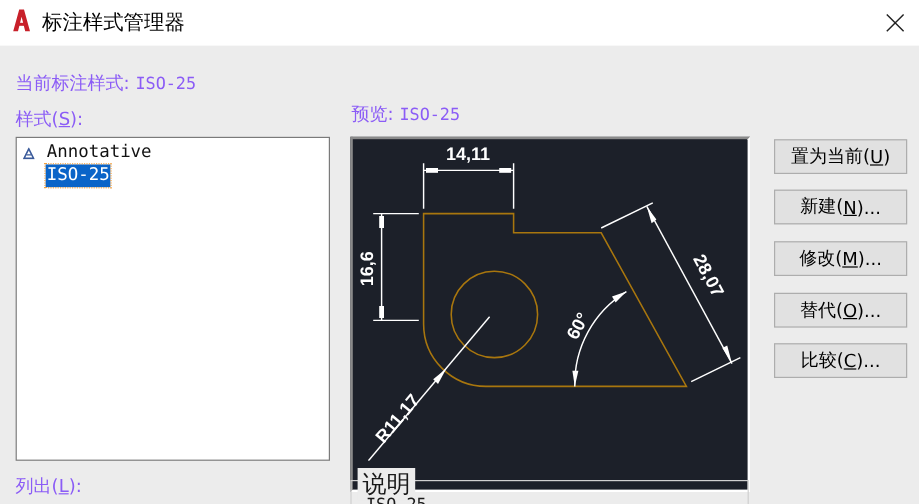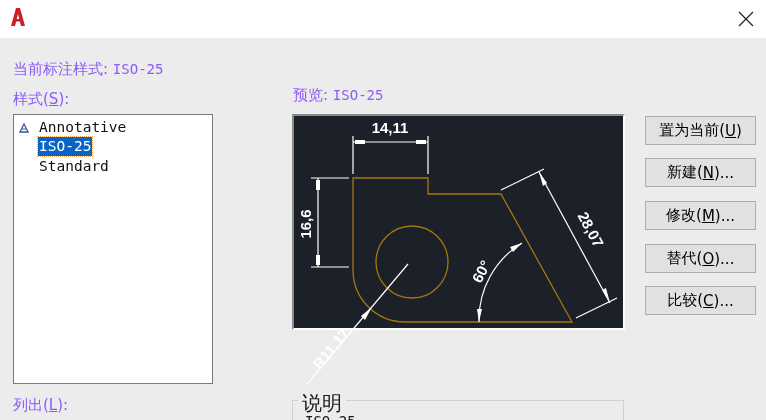--- a/index.html
+++ b/index.html
@@ -24,31 +24,31 @@
     position: absolute; left: 726px; top: 0; width: 40px; height: 38px;
     display: flex; align-items: center; justify-content: center; cursor: pointer;
   }
   .label {
     position: absolute; font-size: 15px; white-space: nowrap;
     font-family: "DejaVu Sans", sans-serif; color: #8b5cf6;
   }
   .label .mono { font-family: "DejaVu Sans Mono", monospace; font-size: 14px; }
   u { text-decoration: underline; }
   .listbox {
-    position: absolute; left: 13px; top: 114px; width: 200px; height: 270px;
+    position: absolute; left: 13px; top: 114px; width: 262px; height: 270px;
     background: #fff; border: 1px solid #7a7a7a; box-sizing: border-box;
   }
   .list-item {
     position: absolute; left: 24px; font-size: 14.5px; height: 19px; line-height: 19px;
     padding: 0 1px; font-family: "DejaVu Sans Mono", monospace; color: #111;
   }
   .list-item.selected { background: #0a64c8; color: #fff; outline: 1px dotted #f0a040; }
   .annot-icon { position: absolute; left: 5px; width: 10px; height: 10px; }
   .preview {
-    position: absolute; left: 292px; top: 114px; width: 333px; height: 216px;
+    position: absolute; left: 292px; top: 114px; width: 333px; height: 296px;
     background: #1c2029; border: 2px solid #8a8a8a; border-bottom-color: #fff; border-right-color: #fff;
     box-sizing: border-box;
   }
   .btn {
     position: absolute; left: 645px; width: 111px; height: 29px;
     background: #e1e1e1; border: 1px solid #adadad; box-sizing: border-box;
     font-size: 15px; font-family: "DejaVu Sans", sans-serif;
     display: flex; align-items: center; justify-content: center; cursor: pointer; color: #000000;
   }
   .groupbox {
@@ -62,20 +62,21 @@
   .desc-text { position: absolute; left: 305px; top: 413px; font-size: 14px; }
 </style>
 </head>
 <body>
 
 <div class="titlebar">
   <svg class="app-icon" viewBox="0 0 18 20">
     <polygon points="2,19 7,1 11,1 16,19 12,19 9,7 6,19" fill="#c8202a"></polygon>
     <rect x="6" y="12" width="7" height="2.5" fill="#c8202a"></rect>
   </svg>
+  <span class="title-text">标注样式管理器</span>
   <div class="close-btn">
     <svg width="16" height="16" viewBox="0 0 16 16">
       <path d="M1 1 L15 15 M15 1 L1 15" stroke="#222" stroke-width="1.2"></path>
     </svg>
   </div>
 </div>
 
 <div class="label" style="left:13px; top:60px;">
   <span>当前标注样式:</span> <span class="mono">ISO-25</span>
 </div>
@@ -84,21 +85,20 @@
   <span>样式(</span><u>S</u><span>):</span>
 </div>
 
 <div class="listbox">
   <svg class="annot-icon" style="top:8px;" viewBox="0 0 10 10">
     <polygon points="5,1 9,9 1,9" fill="none" stroke="#3a5a9a" stroke-width="1.3"></polygon>
     <line x1="3" y1="6" x2="7" y2="6" stroke="#3a5a9a" stroke-width="1"></line>
   </svg>
   <span class="list-item" style="top:3px;">Annotative</span>
   <span class="list-item selected" style="top:22px;">ISO-25</span>
-  <span class="list-item" style="top:42px;">Standard</span>
 </div>
 
 <div class="label" style="left:13px; top:396px;">
   <span>列出(</span><u>L</u><span>):</span>
 </div>
 
 <div class="label" style="left:293px; top:86px;">
   <span>预览:</span> <span class="mono">ISO-25</span>
 </div>
 

